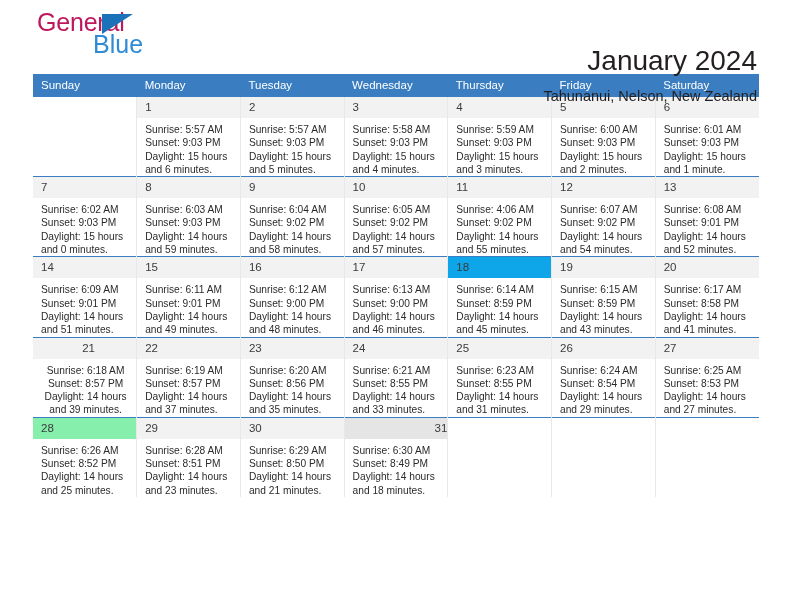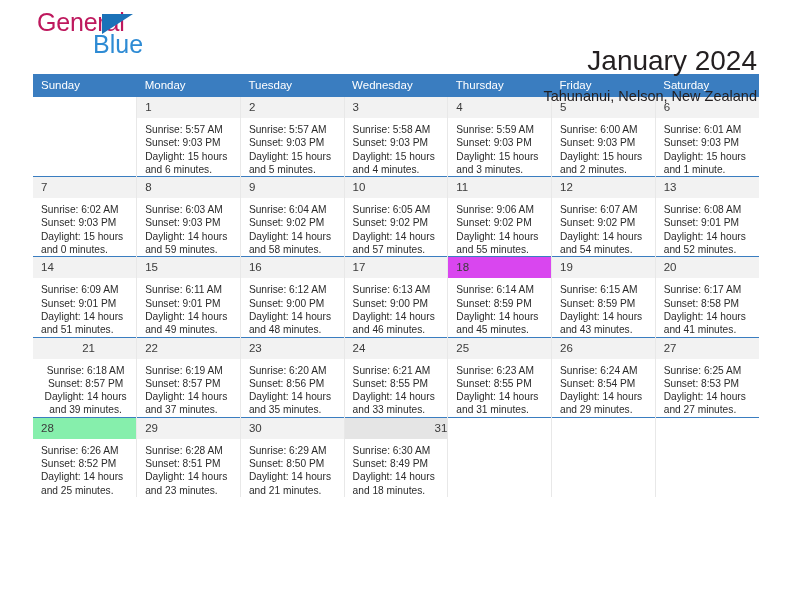--- a/index.html
+++ b/index.html
@@ -261,21 +261,21 @@
             <div class="cellbody">
               <div>Sunrise: 6:05 AM</div>
               <div>Sunset: 9:02 PM</div>
               <div>Daylight: 14 hours</div>
               <div>and 57 minutes.</div>
             </div>
           </td>
           <td style="border-top-color: rgb(58, 125, 192); border-left-color: rgb(232, 232, 232);">
             <div class="daynum" style="background: rgb(242, 242, 242);">11</div>
             <div class="cellbody">
-              <div>Sunrise: 9:06 AM</div>
+              <div>Sunrise: 4:06 AM</div>
               <div>Sunset: 9:02 PM</div>
               <div>Daylight: 14 hours</div>
               <div>and 55 minutes.</div>
             </div>
           </td>
           <td style="border-top-color: rgb(58, 125, 192); border-left-color: rgb(232, 232, 232);">
             <div class="daynum" style="background: rgb(242, 242, 242);">12</div>
             <div class="cellbody">
               <div>Sunrise: 6:07 AM</div>
               <div>Sunset: 9:02 PM</div>
@@ -324,21 +324,21 @@
           <td style="border-top-color: rgb(58, 125, 192); border-left-color: rgb(232, 232, 232); margin-top: 8px;">
             <div class="daynum" style="background: rgb(242, 242, 242);">17</div>
             <div class="cellbody">
               <div>Sunrise: 6:13 AM</div>
               <div>Sunset: 9:00 PM</div>
               <div>Daylight: 14 hours</div>
               <div>and 46 minutes.</div>
             </div>
           </td>
           <td style="border-top-color: rgb(58, 125, 192); border-left-color: rgb(232, 232, 232);">
-            <div class="daynum" style="background: #d946ef;">18</div>
+            <div class="daynum" style="background: #0ea5e9;">18</div>
             <div class="cellbody">
               <div>Sunrise: 6:14 AM</div>
               <div>Sunset: 8:59 PM</div>
               <div>Daylight: 14 hours</div>
               <div>and 45 minutes.</div>
             </div>
           </td>
           <td style="border-top-color: rgb(58, 125, 192); border-left-color: rgb(232, 232, 232);">
             <div class="daynum" style="background: rgb(242, 242, 242);">19</div>
             <div class="cellbody">

